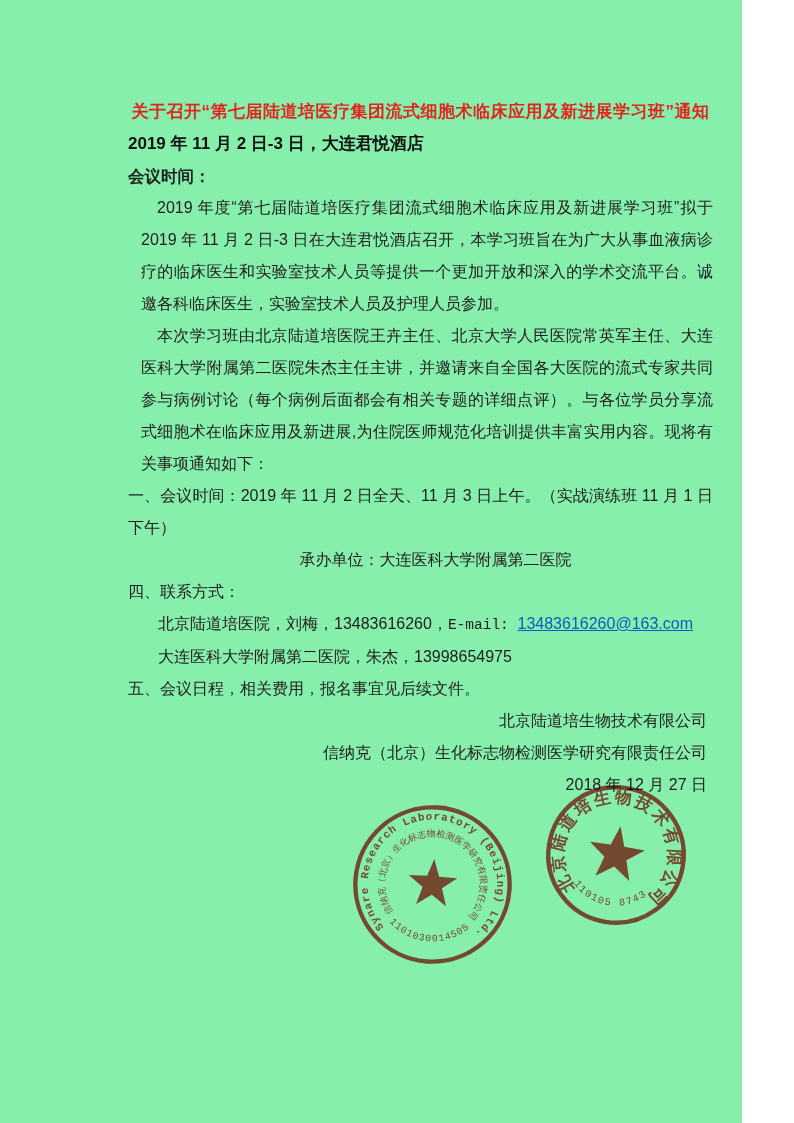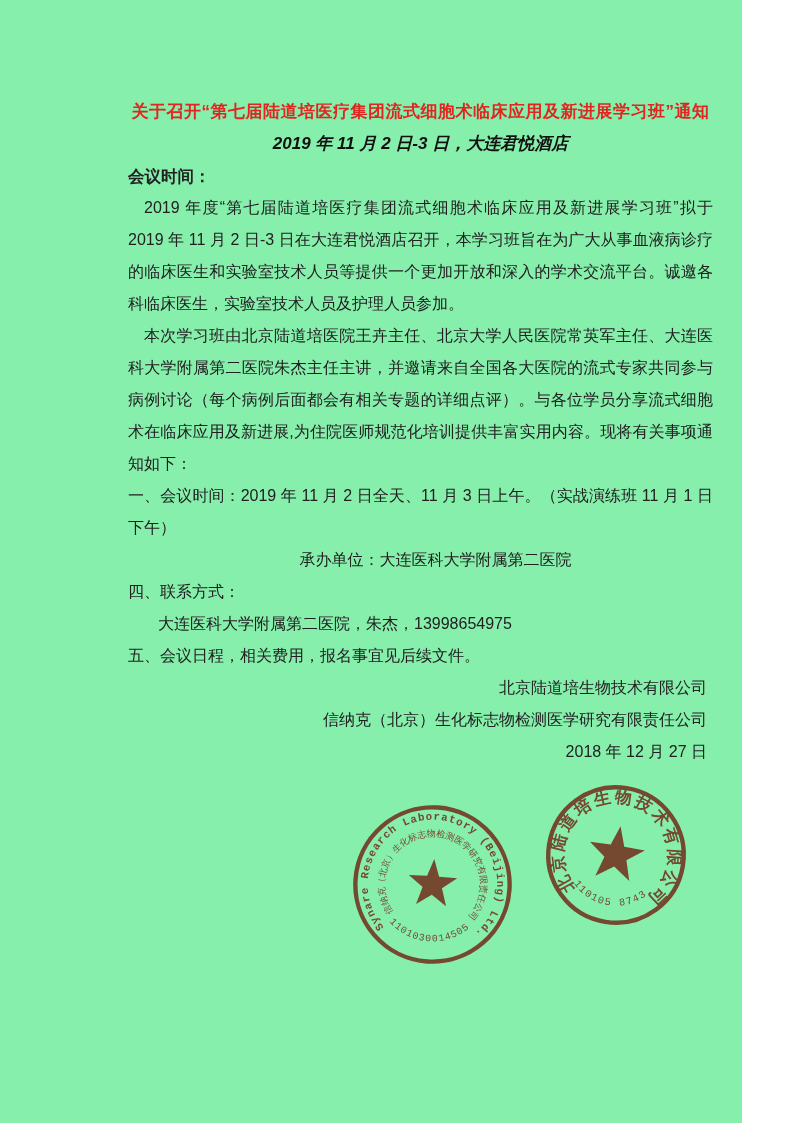--- a/index.html
+++ b/index.html
@@ -32,31 +32,29 @@
     font-size:17px;
     font-weight:bold;
     color:var(--title_red);
     text-align:center;
     line-height:32px;
     letter-spacing:0.5px;
   }
   .doc-subtitle{
     font-size:17px;
     font-weight:bold;
-    text-align:center;
     line-height:32px;
     color:#111;
-    font-style:italic;
   }
   .salutation{
     font-weight:bold;
     font-size:16.5px;
     text-align:left;
   }
-  .para{text-indent:16px;}
+  .para{text-indent:16px;margin-left:13px;}
   .item{text-align:justify;}
   .indent2{text-indent:30px;text-align:center;}
   .contact-line{padding-left:30px;text-align:left;}
   .email-label{
     font-family:"Liberation Mono","DejaVu Sans Mono",monospace;
     font-size:14.5px;
   }
   .email-link{
     color:var(--link_blue);
     text-decoration:underline;
@@ -110,20 +108,21 @@
 
   <div class="content">
     <div class="doc-title">关于召开“第七届陆道培医疗集团流式细胞术临床应用及新进展学习班”通知</div>
     <div class="doc-subtitle">2019 年 11 月 2 日-3 日，大连君悦酒店</div>
     <p class="salutation">会议时间：</p>
     <p class="para">2019 年度“第七届陆道培医疗集团流式细胞术临床应用及新进展学习班”拟于 2019 年 11 月 2 日-3 日在大连君悦酒店召开，本学习班旨在为广大从事血液病诊疗的临床医生和实验室技术人员等提供一个更加开放和深入的学术交流平台。诚邀各科临床医生，实验室技术人员及护理人员参加。</p>
     <p class="para">本次学习班由北京陆道培医院王卉主任、北京大学人民医院常英军主任、大连医科大学附属第二医院朱杰主任主讲，并邀请来自全国各大医院的流式专家共同参与病例讨论（每个病例后面都会有相关专题的详细点评）。与各位学员分享流式细胞术在临床应用及新进展,为住院医师规范化培训提供丰富实用内容。现将有关事项通知如下：</p>
     <p class="item">一、会议时间：2019 年 11 月 2 日全天、11 月 3 日上午。（实战演练班 11 月 1 日下午）</p>
     <p class="indent2">承办单位：大连医科大学附属第二医院</p>
     <p class="item">四、联系方式：</p>
+    <p class="contact-line"><span>北京陆道培医院，刘梅，13483616260，</span><span class="email-label">E-mail: </span><a class="email-link">13483616260@163.com</a></p>
     <p class="contact-line">大连医科大学附属第二医院，朱杰，13998654975</p>
     <p class="item">五、会议日程，相关费用，报名事宜见后续文件。</p>
     <div class="sig-block">
       <p>北京陆道培生物技术有限公司</p>
       <p>信纳克（北京）生化标志物检测医学研究有限责任公司</p>
       <p>2018 年 12 月 27 日</p>
     </div>
   </div>
 
   <svg class="stamp stamp-left" viewBox="0 0 170 170">

